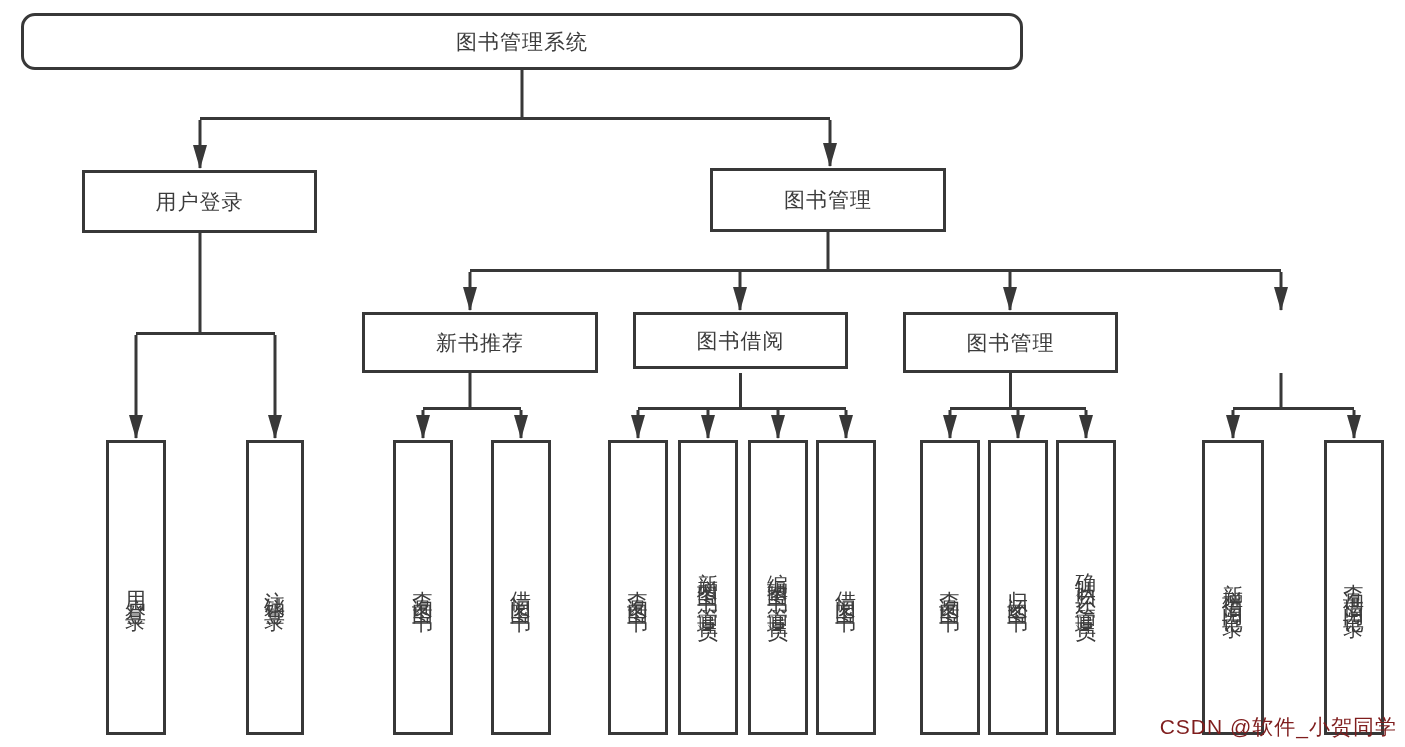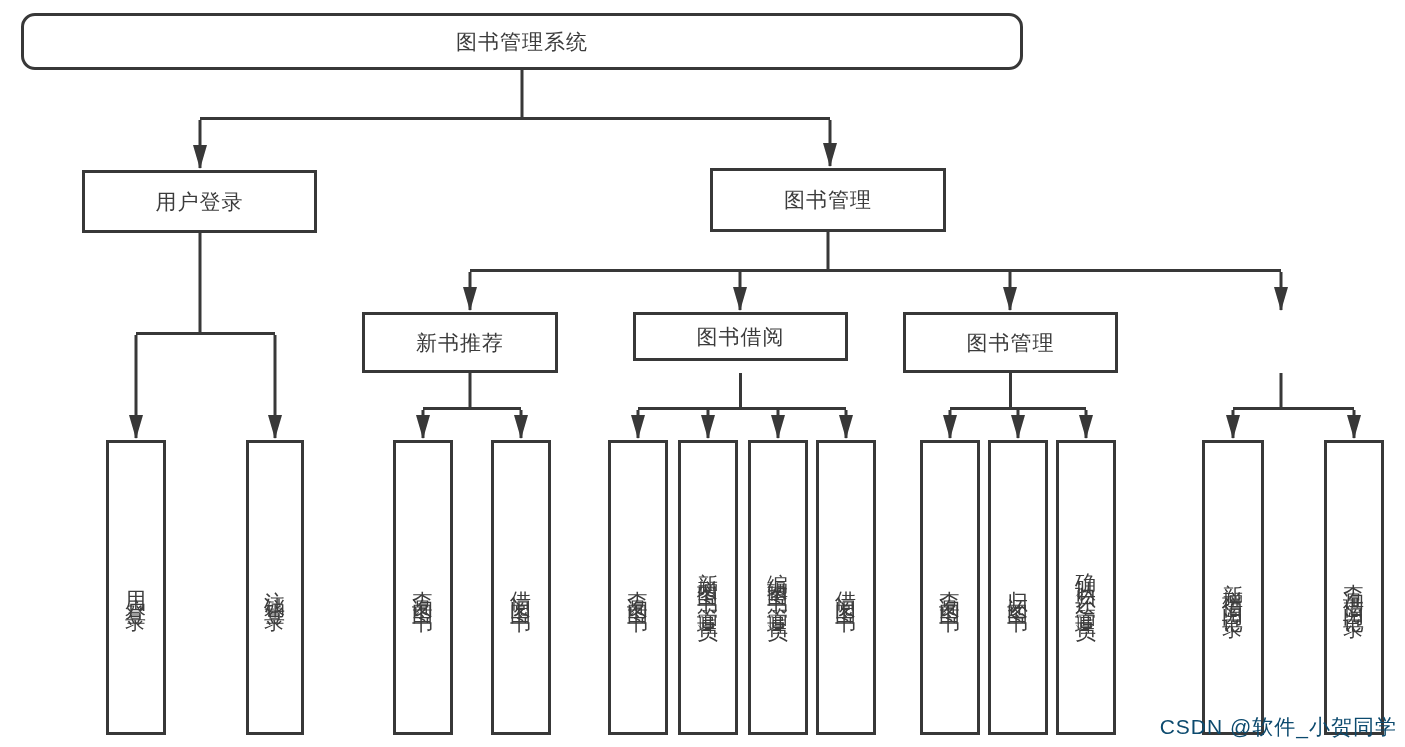--- a/index.html
+++ b/index.html
@@ -35,22 +35,22 @@
     text-orientation: mixed;
     font-size: 21px;
     letter-spacing: 7px;
     line-height: 1.1;
     padding: 10px 0;
   }
   
   .n-root  { left: 21px;   top: 13px;  width: 1002px; height: 57px; border-radius: 14px; }
   .n-login { left: 82px;   top: 170px; width: 235px;  height: 63px; }
   .n-mgmt  { left: 710px;  top: 168px; width: 236px;  height: 64px; }
-  .n-new   { left: 362px;  top: 312px; width: 196px;  height: 61px; }
-  .n-bor   { left: 633px;  top: 312px; width: 215px;  height: 49px; }
+  .n-new   { left: 362px;  top: 312px; width: 236px;  height: 61px; }
+  .n-bor   { left: 633px;  top: 312px; width: 215px;  height: 57px; }
   .n-cur   { left: 903px;  top: 312px; width: 215px;  height: 61px; }
   .n-rec   { left: 1174px; top: 312px; width: 214px;  height: 61px; }
   
   .lf { top: 440px; height: 295px; }
   .lf1  { left: 106px;  width: 60px; }
   .lf2  { left: 246px;  width: 58px; }
   .lf3  { left: 393px;  width: 60px; }
   .lf4  { left: 491px;  width: 60px; }
   .lf5  { left: 608px;  width: 60px; }
   .lf6  { left: 678px;  width: 60px; }
@@ -59,21 +59,21 @@
   .lf9  { left: 920px;  width: 60px; }
   .lf10 { left: 988px;  width: 60px; }
   .lf11 { left: 1056px; width: 60px; }
   .lf12 { left: 1202px; width: 62px; }
   .lf13 { left: 1324px; width: 60px; }
   .watermark {
     position: absolute;
     right: 8px;
     bottom: 6px;
     font-size: 21px;
-    color: #0c4a6e;
+    color: #7f1d1d;
     letter-spacing: 1px;
     white-space: nowrap;
     text-align: center;
   }
 </style>
 </head>
 <body>
 
 <div class="canvas">
 

